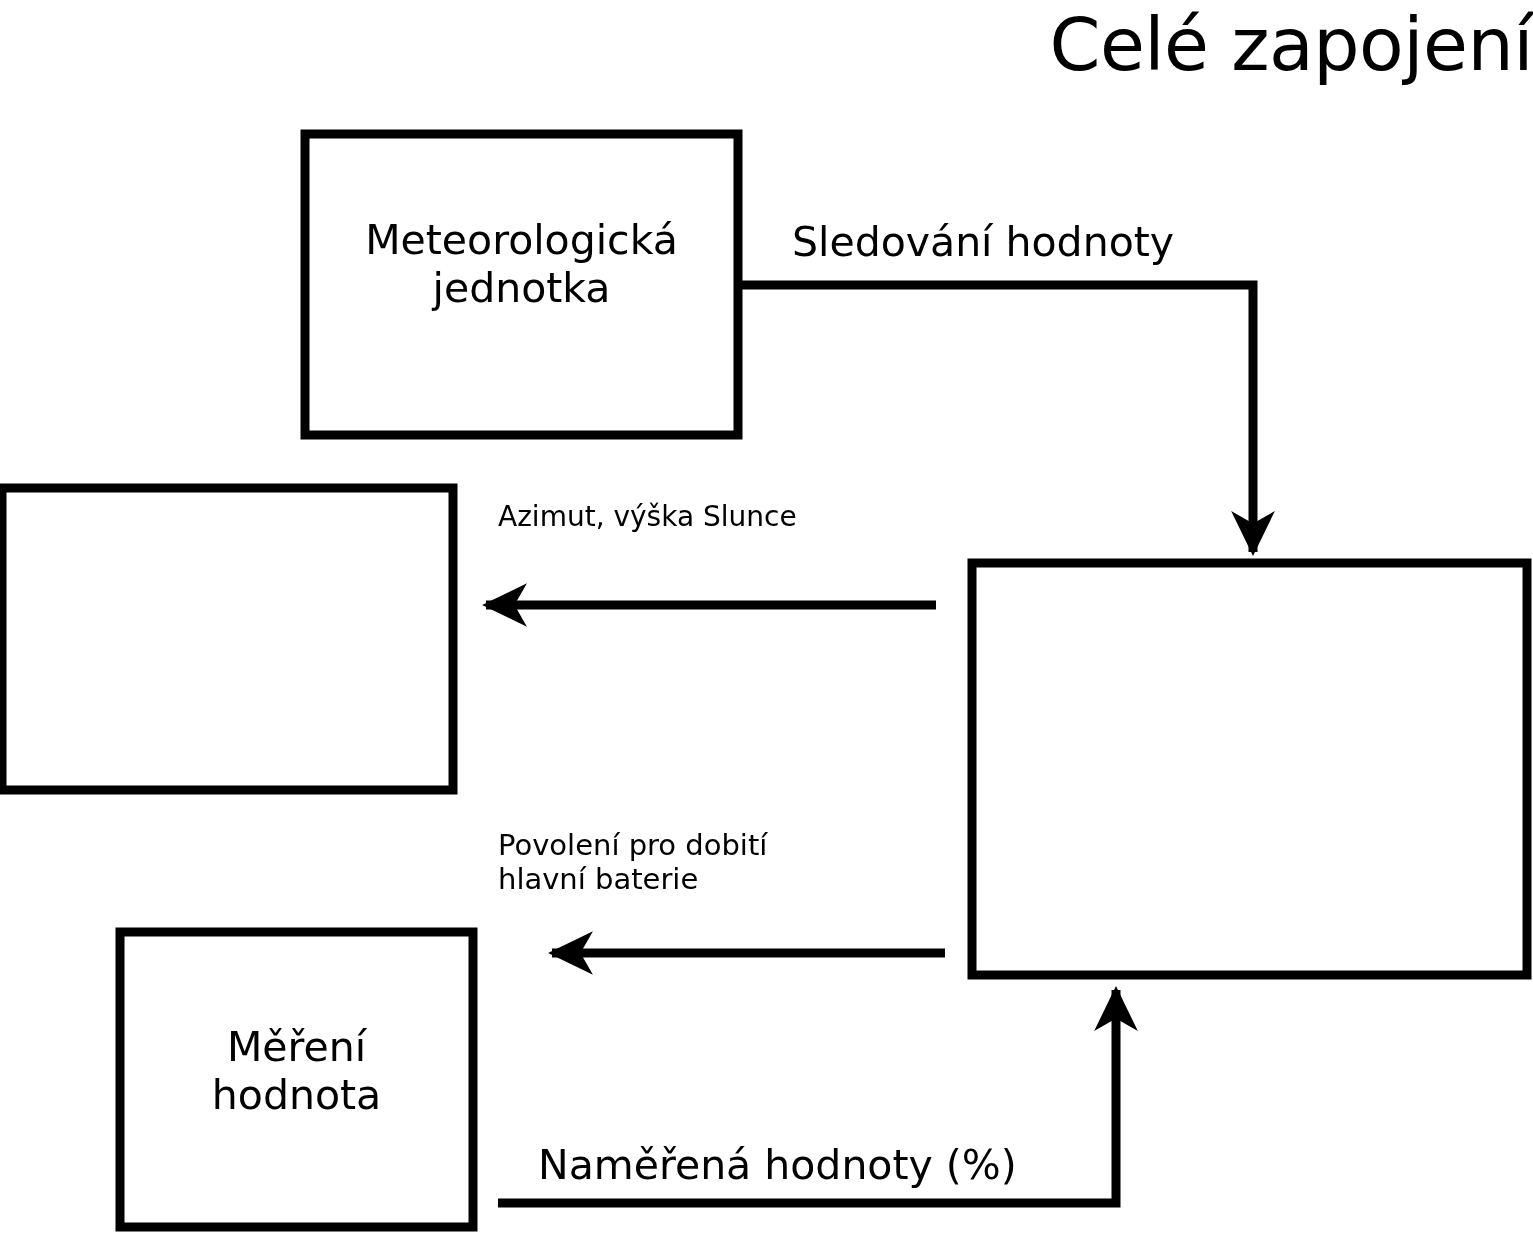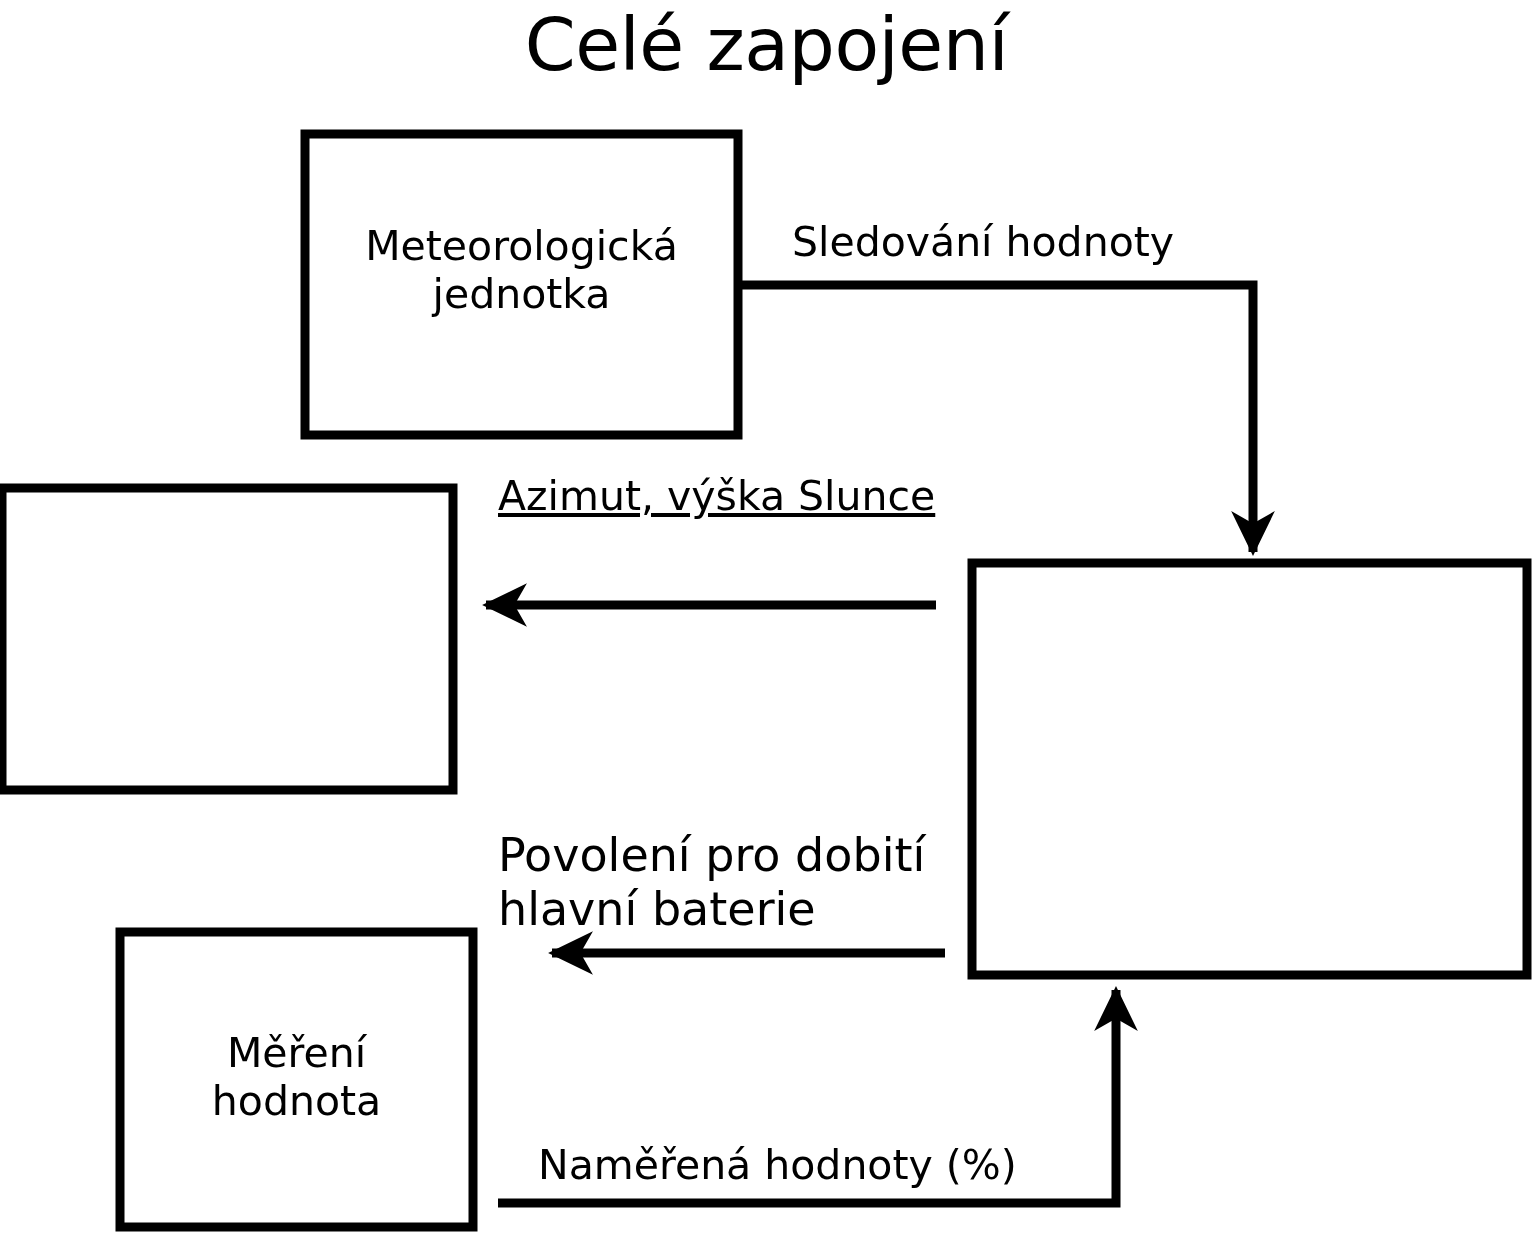--- a/index.html
+++ b/index.html
@@ -24,51 +24,50 @@
     height: 1233px;
   }
   .node-label {
     position: absolute;
     text-align: center;
     font-family: "DejaVu Sans", sans-serif;
     color: #000000;
     line-height: 1.18;
     white-space: pre-line;
     pointer-events: none;
-    margin-top: 6px;
   }
   .edge-label {
     position: absolute;
     font-family: "DejaVu Sans", sans-serif;
     color: #000000;
     line-height: 1.18;
     white-space: pre-line;
   }
   #page-title {
     position: absolute;
     left: 0;
     top: 2px;
     width: 1533px;
-    text-align: center;
+    text-align: right;
     font-size: 73px;
     font-weight: 400;
     font-family: "DejaVu Sans", sans-serif;
     color: #000000;
     letter-spacing: -0.5px;
   }
   
   #label-meteo       { left: 305px; top: 216px; width: 433px; font-size: 41px; }
   #label-tracking    { left: 2px;   top: 578px; width: 451px; font-size: 41px; }
   #label-energy      { left: 120px; top: 1023px; width: 353px; font-size: 41px; }
   #label-main        { left: 972px; top: 735px;  width: 555px; font-size: 41px; }
 
   
   #edgelabel-measured-values   { left: 792px; top: 218px;  font-size: 41px; }
-  #edgelabel-azimuth           { left: 498px; top: 472px;  font-size: 41px; text-decoration: underline; }
-  #edgelabel-charge-permission { left: 498px; top: 828px;  font-size: 46px; }
+  #edgelabel-azimuth           { left: 498px; top: 500px;  font-size: 28px; }
+  #edgelabel-charge-permission { left: 498px; top: 828px;  font-size: 29px; }
   #edgelabel-measured-percent  { left: 538px; top: 1141px; font-size: 41px; }
 </style>
 </head>
 <body>
 
 <div id="canvas">
 
   <div id="page-title">Celé zapojení</div>
 
   <svg id="diagram-svg" viewBox="0 0 1533 1233" xmlns="http://www.w3.org/2000/svg">

